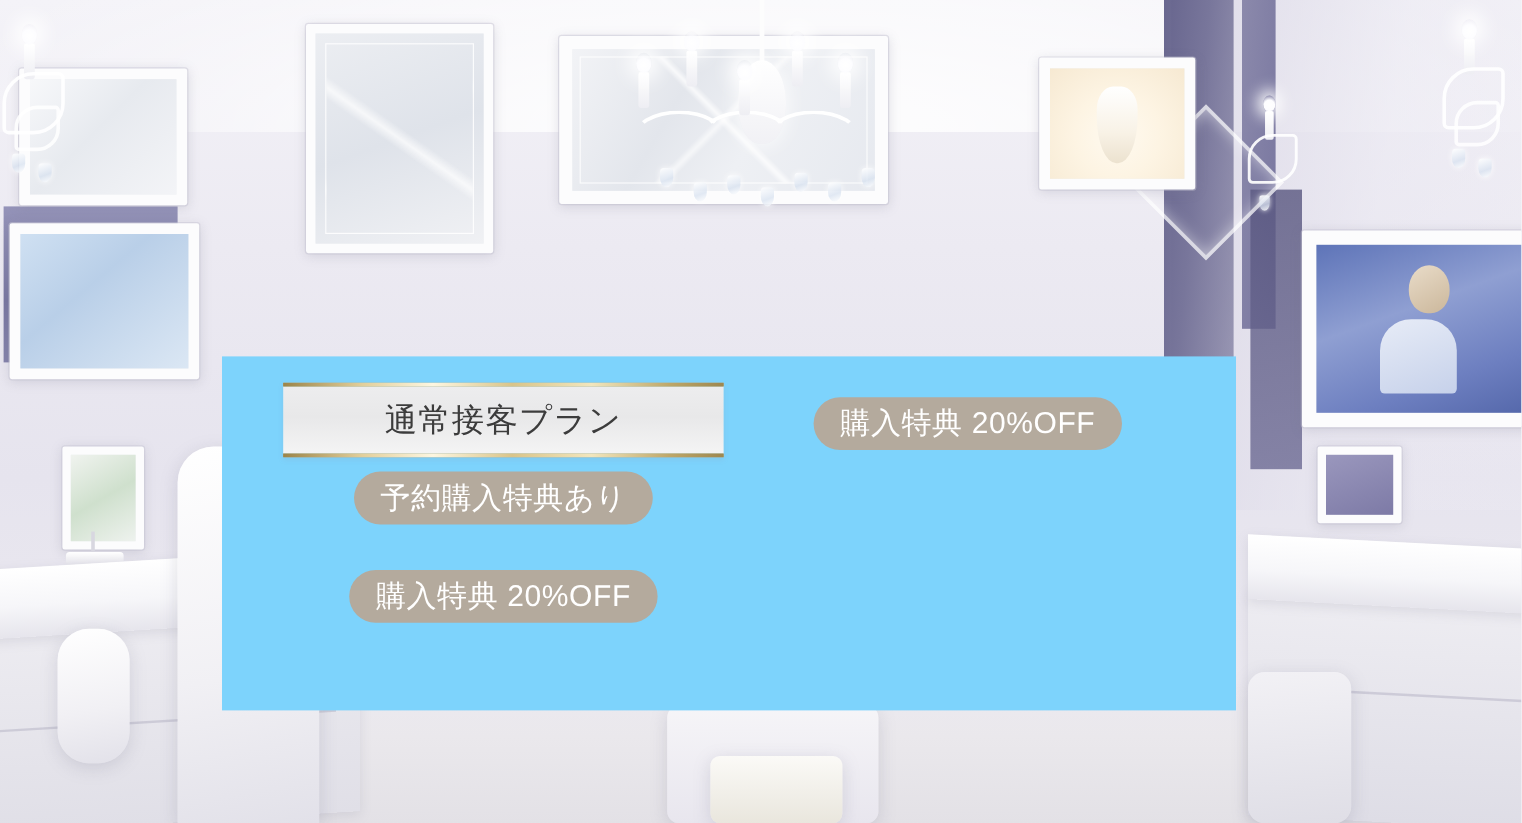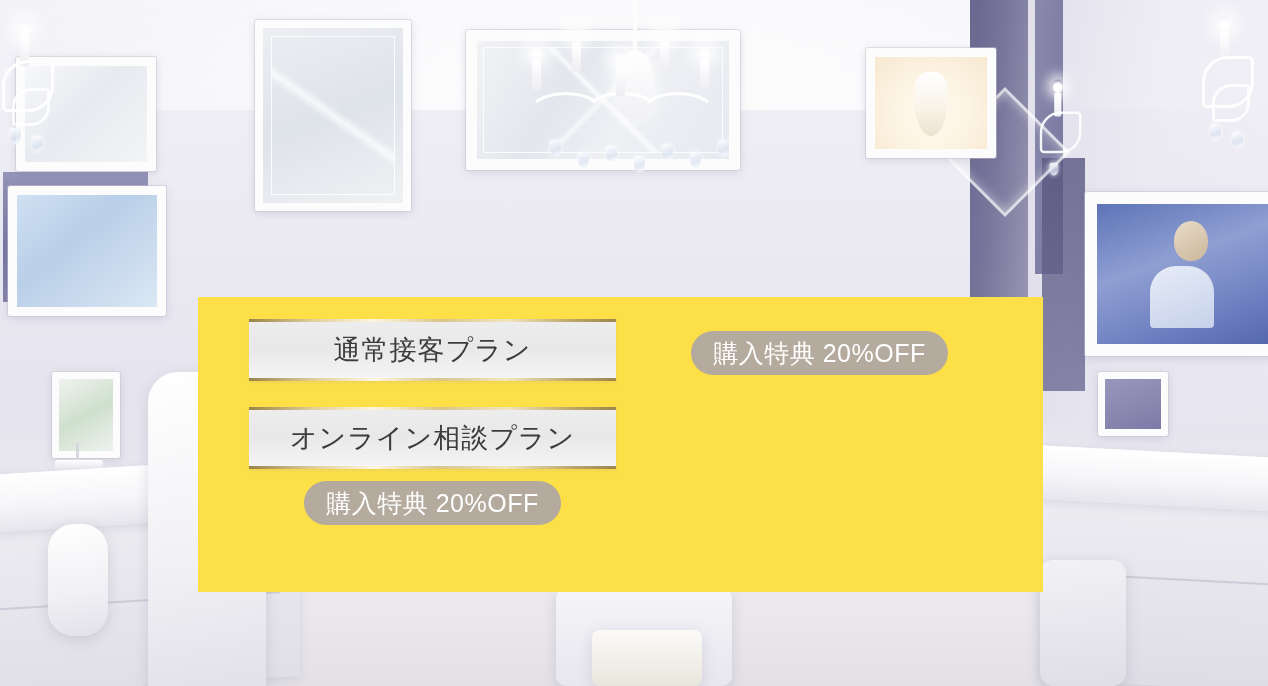--- a/index.html
+++ b/index.html
@@ -332,25 +332,25 @@
     font-size: 48px;
     letter-spacing: 1px;
     line-height: 1;
     white-space: nowrap;
     font-weight: 400;
   }
 
   
   .panel {
     position: absolute;
-    left: 198px;
+    left: 185px;
     top: 297px;
     width: 845px;
     height: 295px;
-    background: #fde047;
+    background: #7dd3fc;
   }
   .plans-grid {
     position: absolute;
     left: 51px;
     top: 22px;
     width: 754px;
     display: grid;
     grid-template-columns: 367px 367px;
     column-gap: 20px;
     row-gap: 26px;
@@ -515,33 +515,33 @@
   </div>
 
 
   <div class="panel">
     <div class="plans-grid">
 
       <div class="plan-card">
         <div class="plan-name-box">
           <span class="plan-name">通常接客プラン</span>
         </div>
+        <div class="plan-badge-row">
+          <span class="plan-badge">予約購入特典あり</span>
+        </div>
       </div>
 
 
       <div class="plan-card">
         <div class="plan-badge-row">
           <span class="plan-badge">購入特典 20%OFF</span>
         </div>
       </div>
 
       <div class="plan-card">
-        <div class="plan-name-box">
-          <span class="plan-name">オンライン相談プラン</span>
-        </div>
         <div class="plan-badge-row">
           <span class="plan-badge">購入特典 20%OFF</span>
         </div>
       </div>
 
     </div>
   </div>
 
 </div>
 

